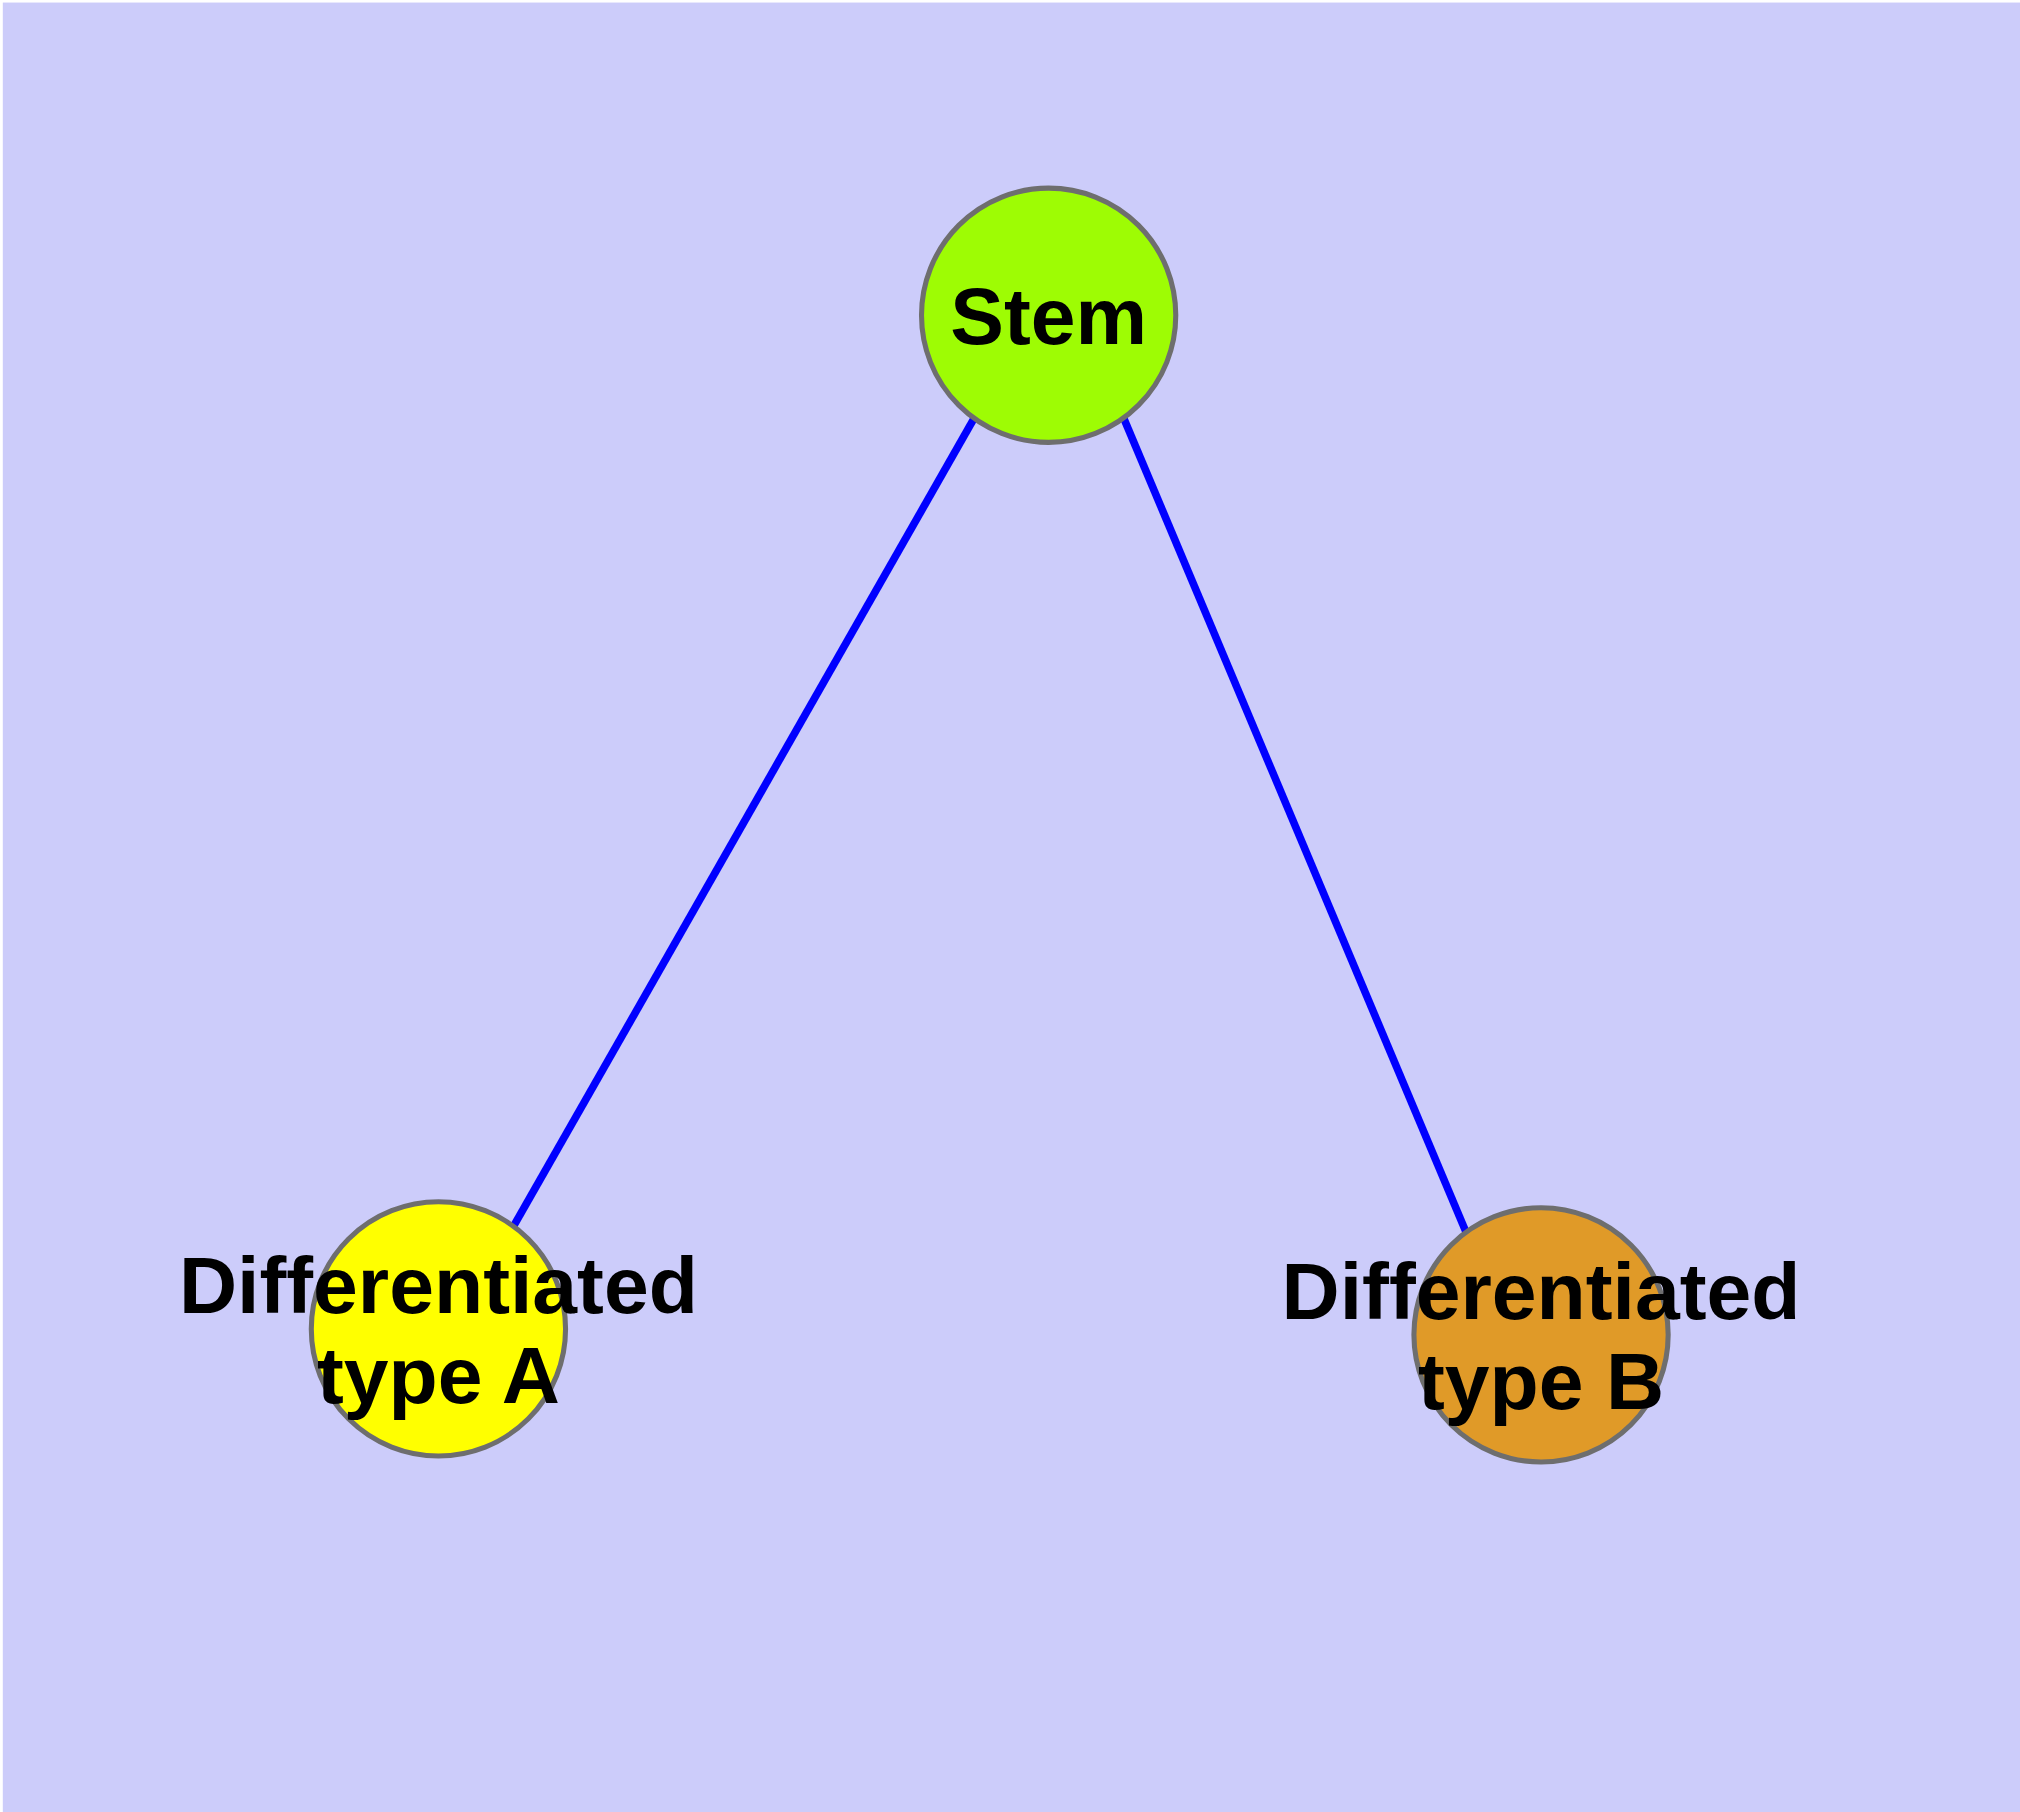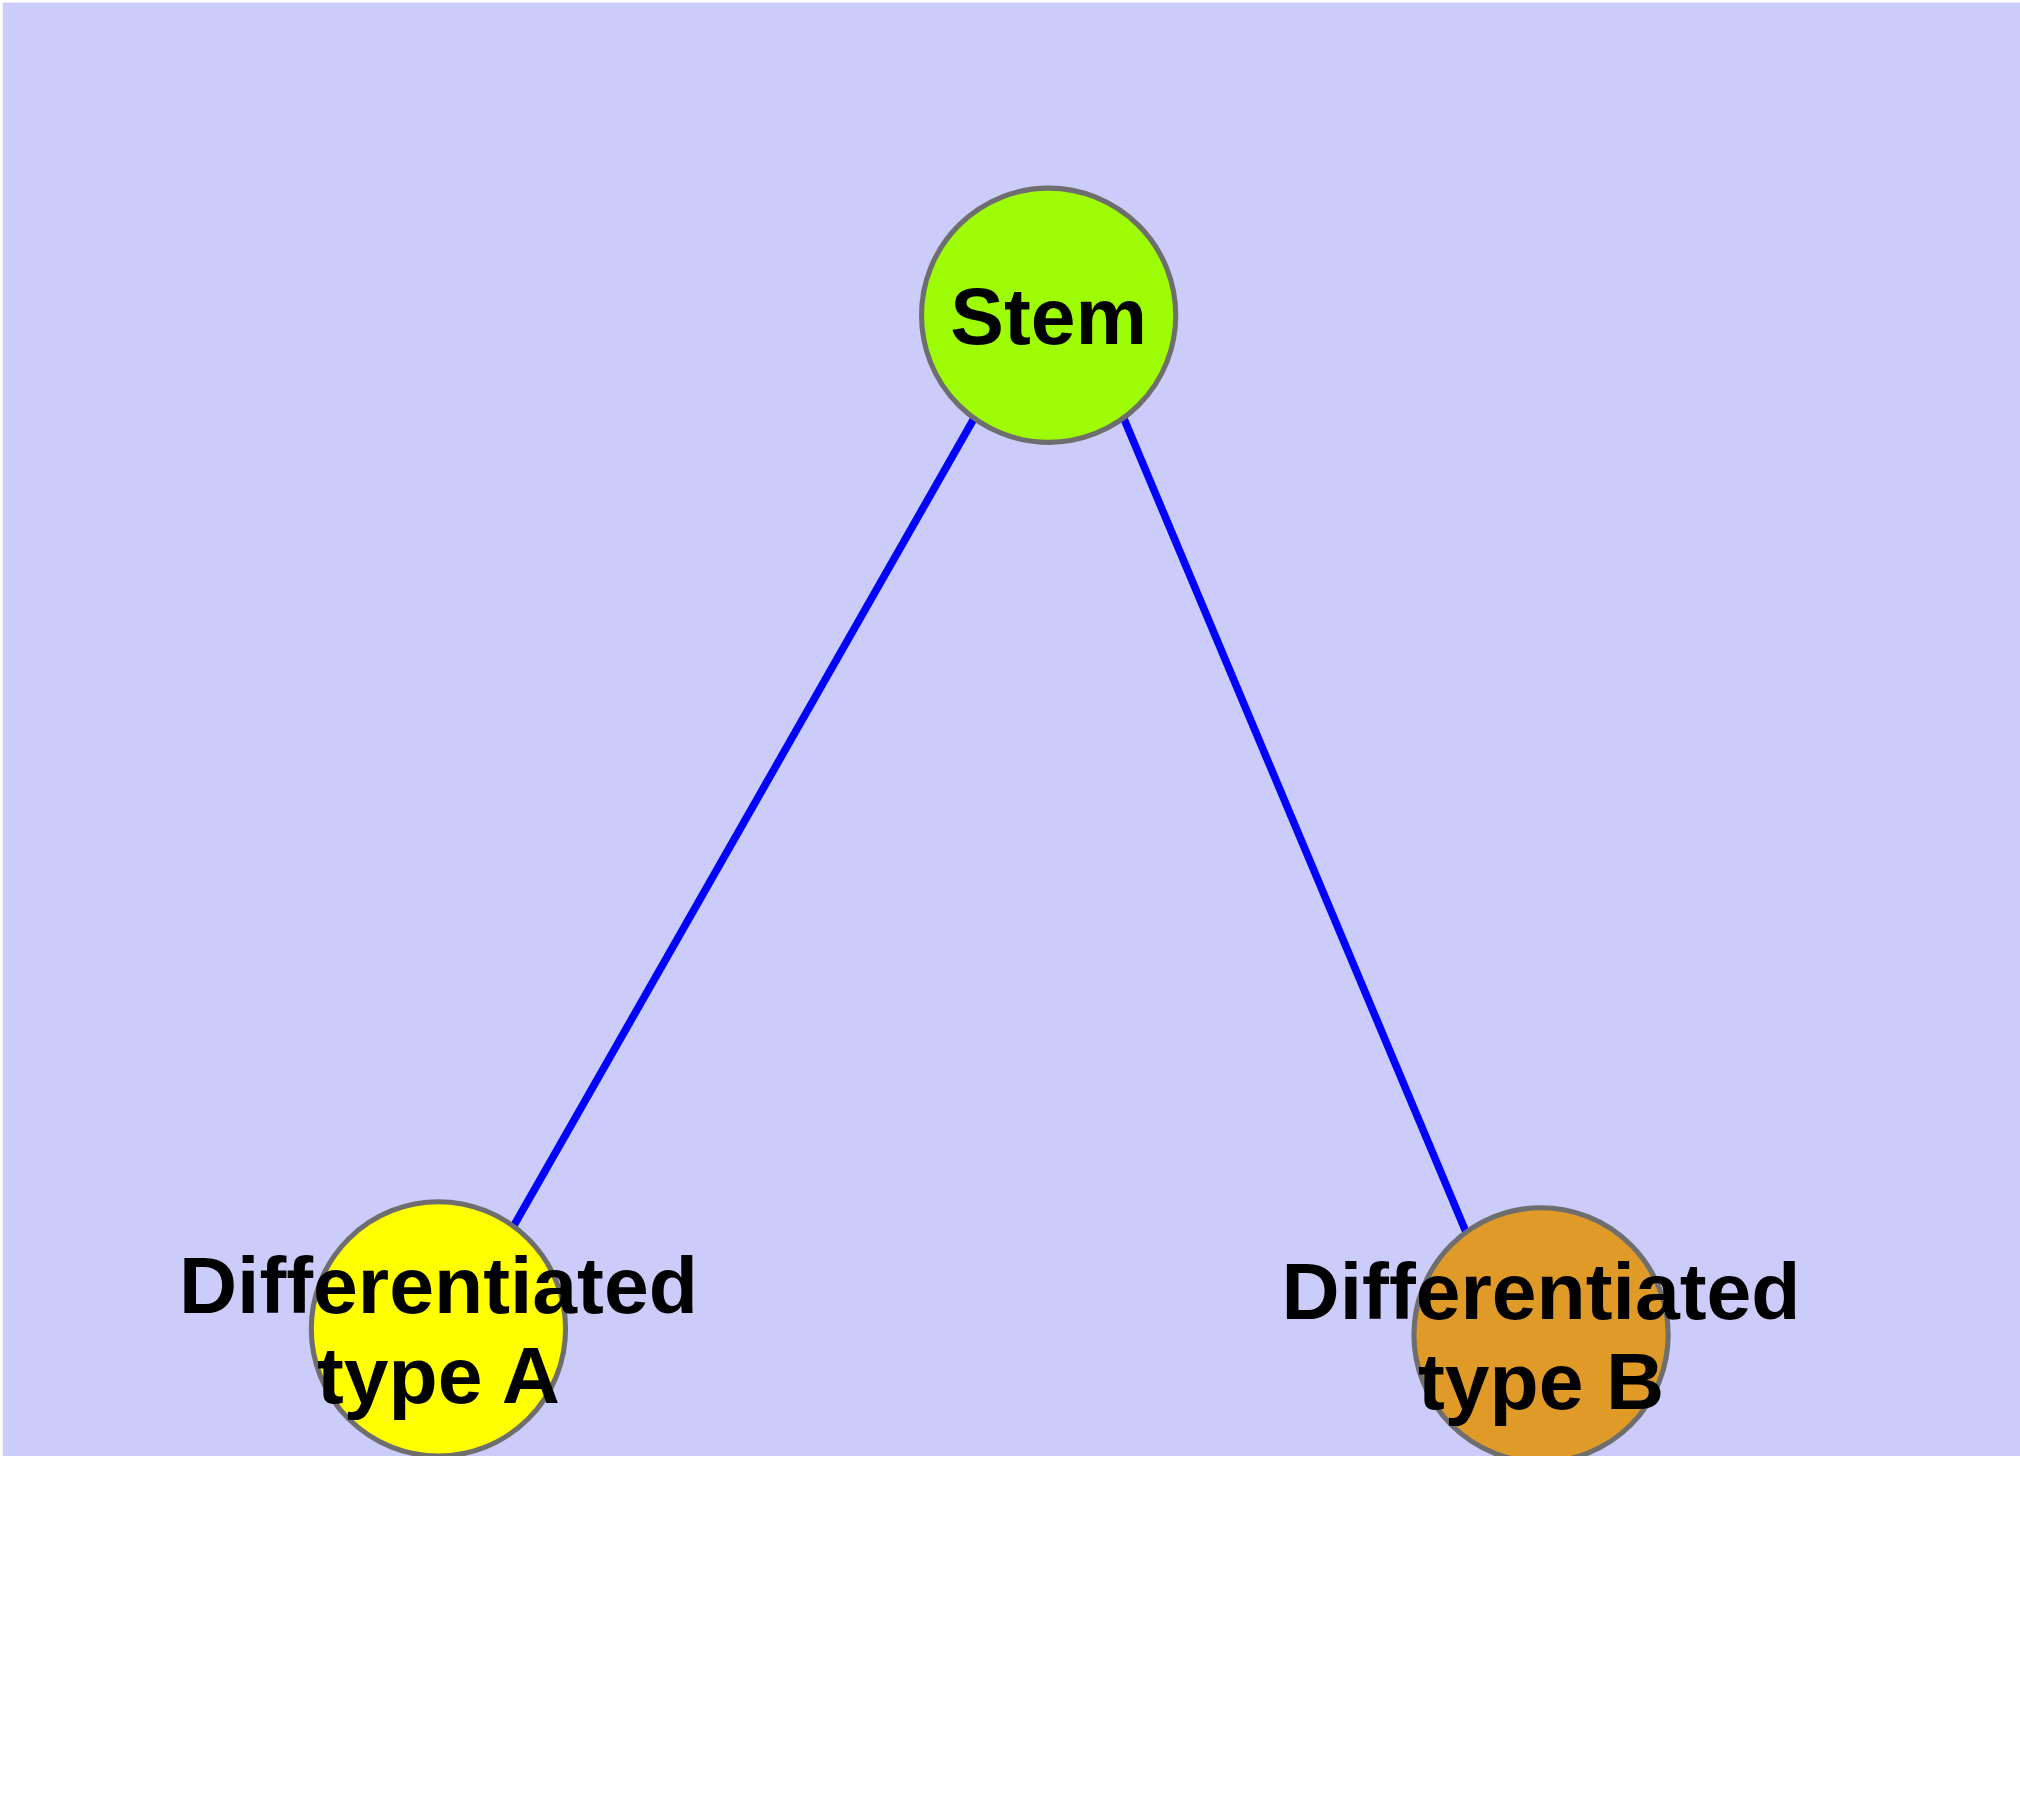--- a/index.html
+++ b/index.html
@@ -3,21 +3,21 @@
 <meta charset="utf-8">
 <style>
   html, body {
     margin: 0;
     padding: 0;
     background: #ffffff;
   }
   #canvas {
     position: relative;
     width: 2021px;
-    height: 1456px;
+    height: 1812px;
     background: #ffffff;
     overflow: hidden;
     font-family: "Liberation Sans", sans-serif;
   }
   #graph-svg {
     position: absolute;
     top: 0;
     left: 0;
     width: 2021px;
     height: 1812px;

